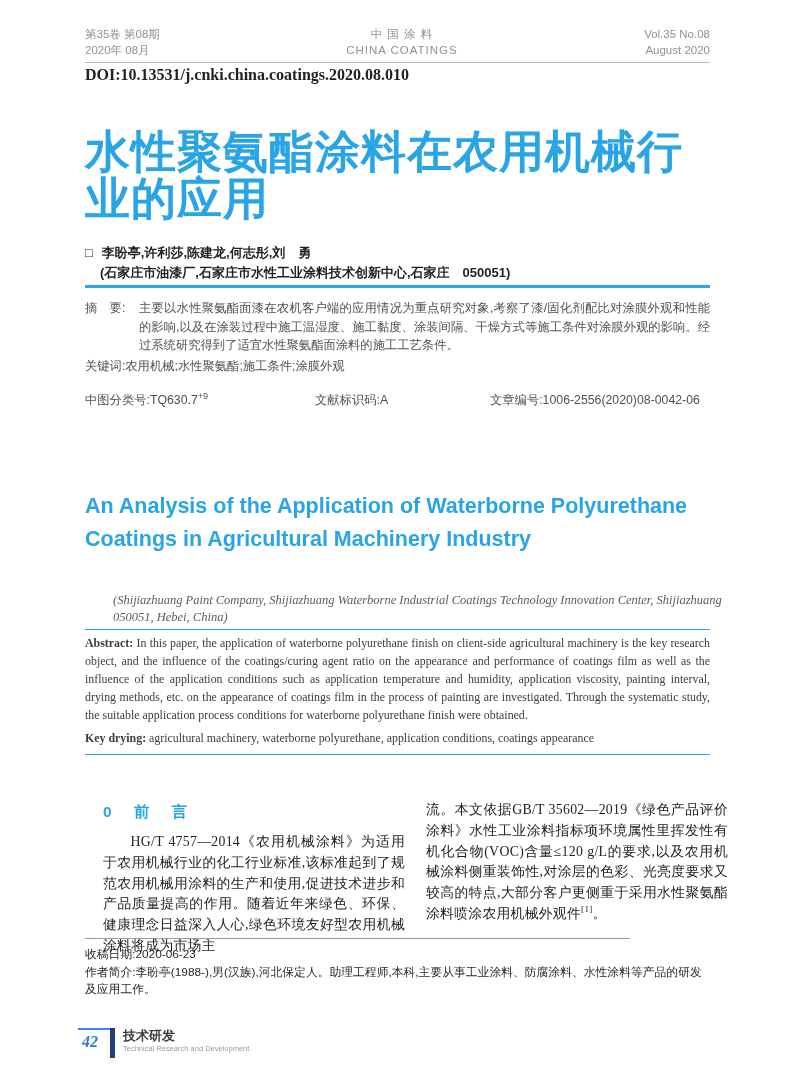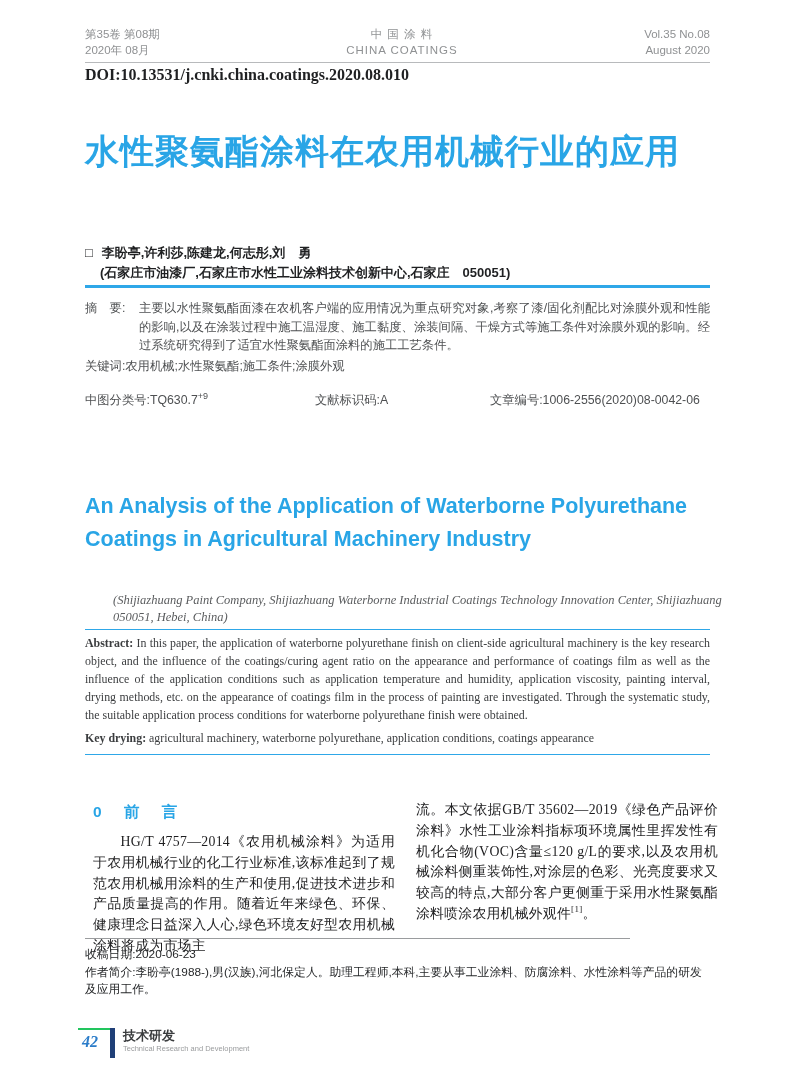--- a/index.html
+++ b/index.html
@@ -19,21 +19,21 @@
   .jheader .r { text-align:right; }
   .jheader-rule { position:absolute; top:62px; left:85px; width:625px; height:1px; background:#b8babc; }
   .doi {
     position:absolute; top:66px; left:85px;
     font-family:"Liberation Serif","DejaVu Serif",serif;
     font-weight:bold; font-size:16px; color:#1f2022;
   }
   
   .title-cn {
     position:absolute; top:128px; left:85px; width:640px;
-    font-size:34px; font-weight:bold; color:#29a5e6; line-height:47px;
+    font-size:45px; font-weight:bold; color:#29a5e6; line-height:47px;
     letter-spacing:1px;
   }
   
   .byline {
     position:absolute; top:243px; left:85px; width:625px;
     font-size:13px; font-weight:bold; color:#1f2022; line-height:19px;
   }
   .byline .marker { display:inline-block; margin-right:9px; font-weight:normal; }
   .affil-cn {
     position:absolute; top:264px; left:100px; width:610px;
@@ -71,21 +71,21 @@
   .thin-rule { width:625px; height:1px; background:#2ea7e8; }
   .en-abs-wrap p {
     font-family:"Liberation Serif","DejaVu Serif",serif;
     font-size:11.9px; line-height:17.9px; color:#3b3d3f;
     text-align:justify; margin:5px 0 0 0;
   }
   .en-abs-wrap p .b { font-weight:bold; }
   .en-abs-wrap .thin-rule.bottom { margin-top:7px; }
   
   .body-cols {
-    position:absolute; top:800px; left:93px; width:625px;
+    position:absolute; top:800px; left:103px; width:625px;
     display:flex; gap:21px;
   }
   .col { flex:1; }
   .sec-heading {
     color:#29a5e6; font-weight:bold; font-size:15.5px;
     word-spacing:10px; letter-spacing:4px; margin:2px 0 9px 0;
   }
   .body-cols p {
     font-family:"Liberation Serif","DejaVu Serif",serif;
     font-size:13.8px; line-height:20.8px; color:#1d1d1f;
@@ -93,21 +93,21 @@
   }
   .body-cols p.indent { text-indent:2em; }
   .body-cols sup { font-size:9px; vertical-align:super; line-height:0; }
   
   .footnote { position:absolute; top:938px; left:85px; width:625px; }
   .footnote-rule { width:545px; height:1px; background:#9a9c9e; margin-bottom:7px; }
   .footnote p { font-size:11.8px; line-height:17.6px; color:#26282a; }
   
   .pagefoot { position:absolute; top:1028px; left:78px; display:flex; align-items:flex-start; }
   .pageno-box {
-    border-top:2px solid #22c55e; padding:3px 12px 0 4px;
+    border-top:2px solid #3b82f6; padding:3px 12px 0 4px;
     font-family:"Liberation Serif","DejaVu Serif",serif;
     font-style:italic; font-weight:bold; font-size:16px; color:#2b7cc9;
   }
   .foot-bar { width:5px; height:30px; background:#1f3f77; margin-right:8px; }
   .foot-text .cn { font-size:13px; font-weight:bold; color:#3a3c3e; line-height:16px; }
   .foot-text .en { font-size:7.5px; color:#9a9c9e; line-height:10px; }
 </style>
 </head>
 <body>
 

